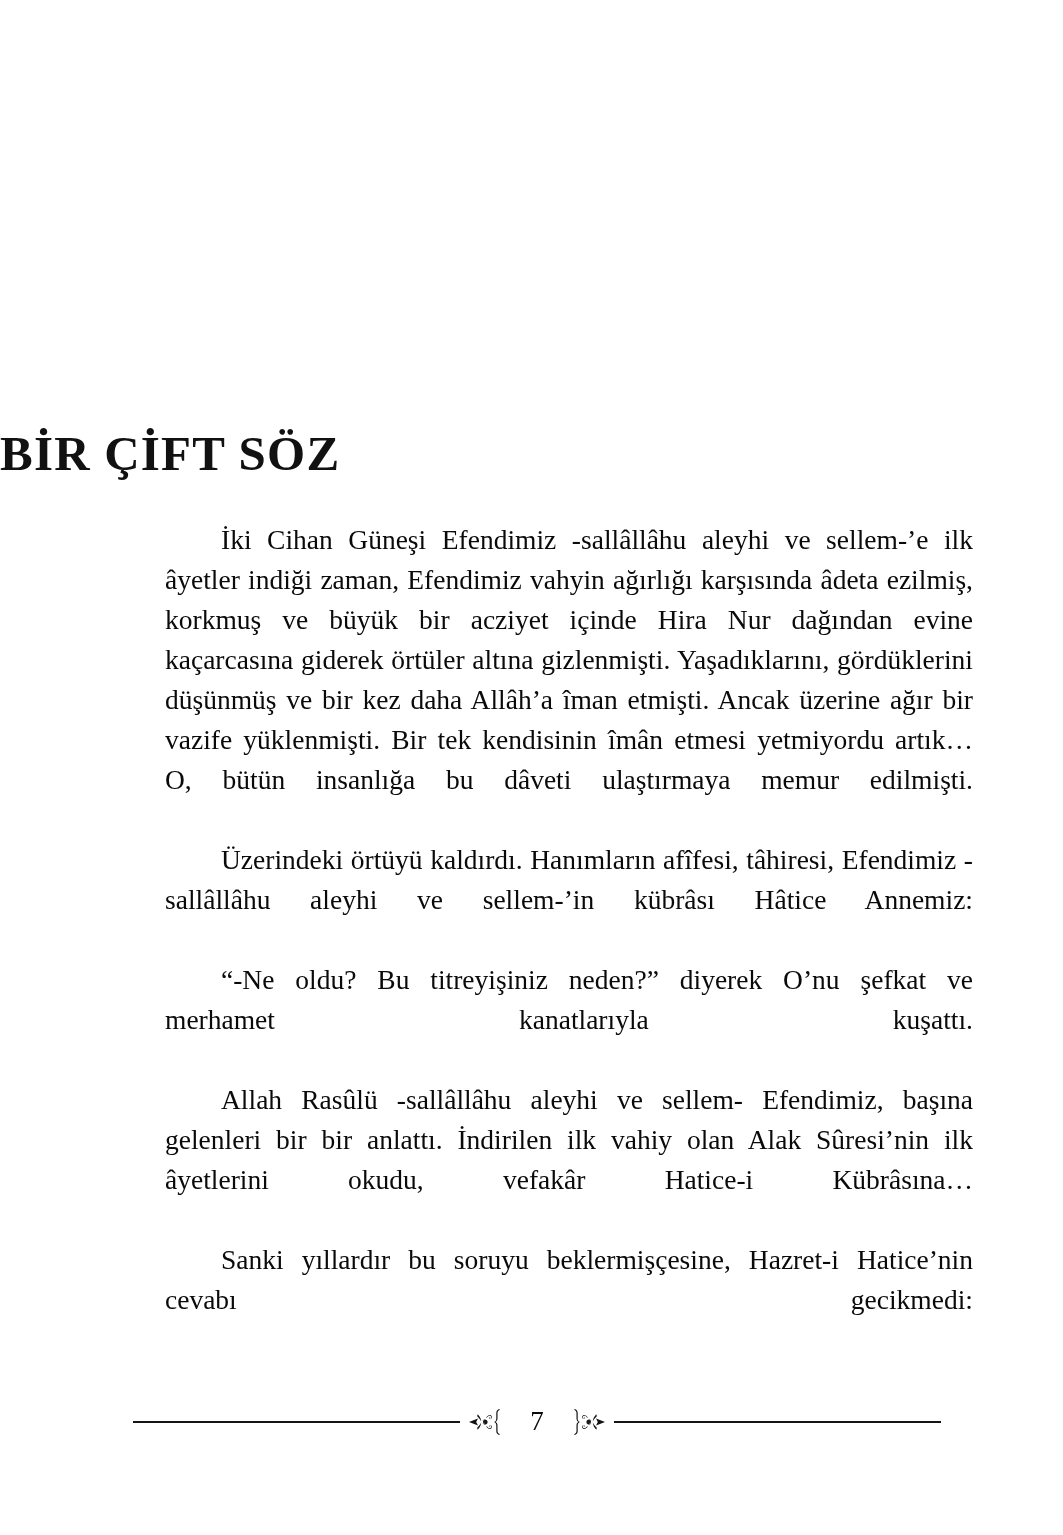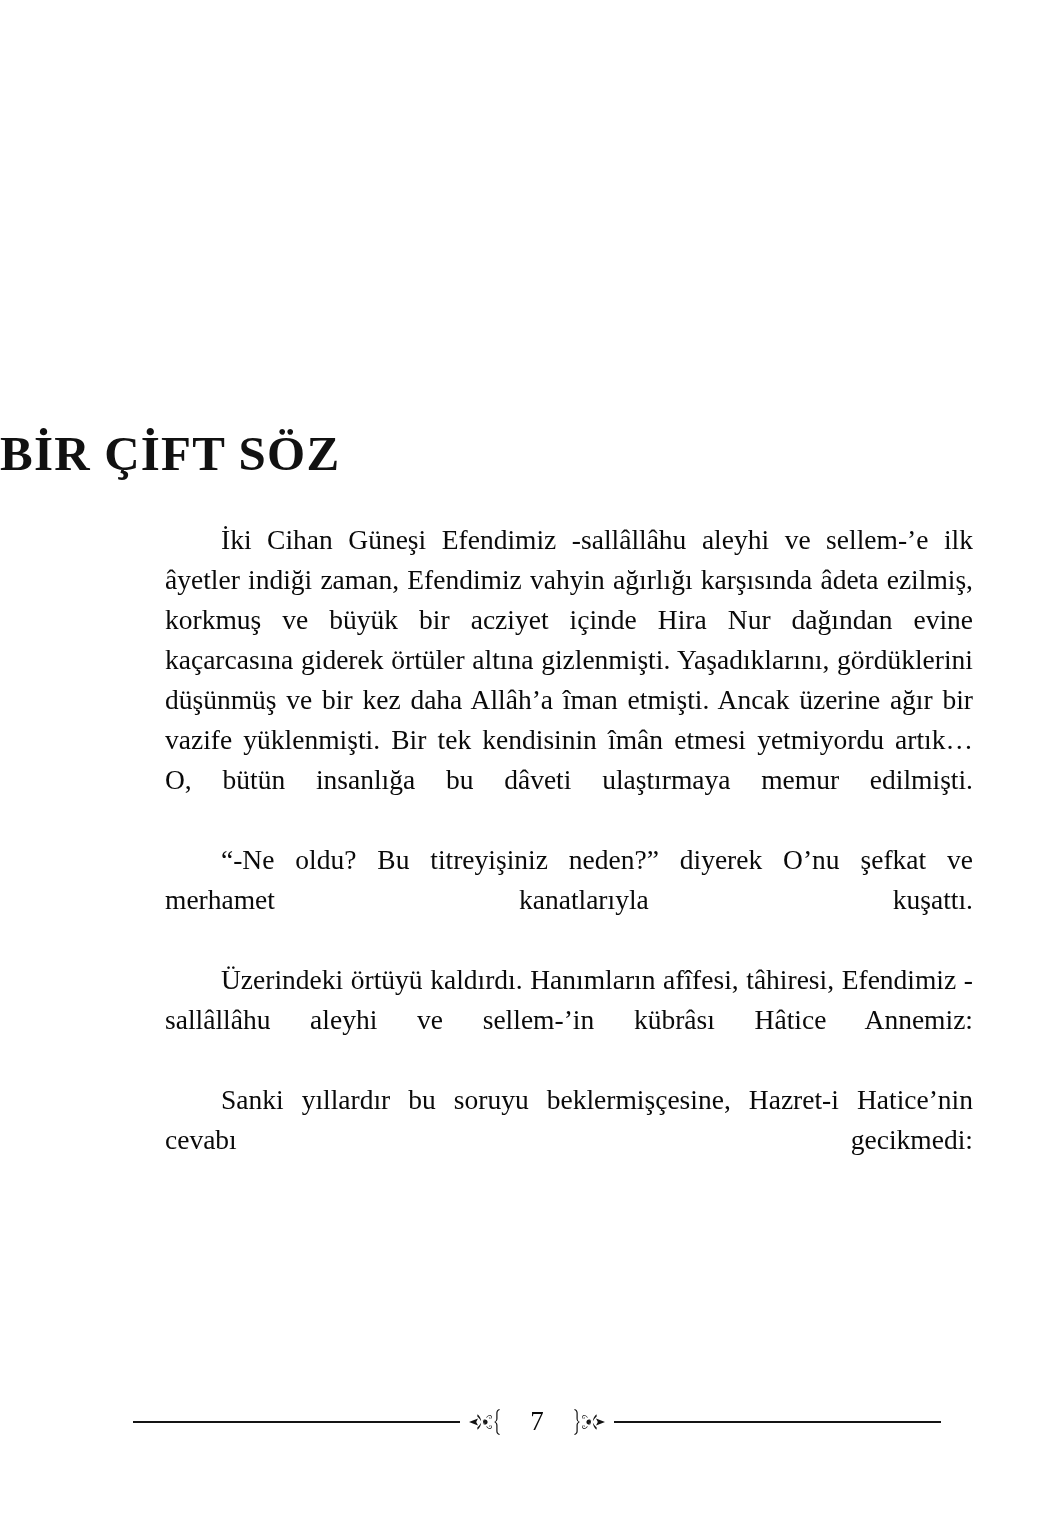--- a/index.html
+++ b/index.html
@@ -103,22 +103,23 @@
 </style>
 </head>
 <body>
 
 <div class="page">
 
   <h1 class="chapter-title">BİR ÇİFT SÖZ</h1>
 
   <div class="body-block">
     <p class="para">İki Cihan Güneşi Efendimiz -sallâllâhu aleyhi ve sellem-’e ilk âyetler indiği zaman, Efendimiz vahyin ağırlığı karşısında âdeta ezilmiş, korkmuş ve büyük bir acziyet içinde Hira Nur dağından evine kaçarcasına giderek örtüler altına gizlenmişti. Yaşadıklarını, gördüklerini düşünmüş ve bir kez daha Allâh’a îman etmişti. Ancak üzerine ağır bir vazife yüklenmişti. Bir tek kendisinin îmân etmesi yetmiyordu artık… O, bütün insanlığa bu dâveti ulaştırmaya memur edilmişti.</p>
+    <p class="para">Üzerindeki örtüyü kaldırdı. Hanımların afîfesi, tâhiresi, Efendimiz -sallâllâhu aleyhi ve sellem-’in kübrâsı Hâtice Annemiz:</p>
     <p class="para">“-Ne oldu? Bu titreyişiniz neden?” diyerek O’nu şefkat ve merhamet kanatlarıyla kuşattı.</p>
-    <p class="para">Üzerindeki örtüyü kaldırdı. Hanımların afîfesi, tâhiresi, Efendimiz -sallâllâhu aleyhi ve sellem-’in kübrâsı Hâtice Annemiz:</p>
+    <p class="para">Allah Rasûlü -sallâllâhu aleyhi ve sellem- Efendimiz, başına gelenleri bir bir anlattı. İndirilen ilk vahiy olan Alak Sûresi’nin ilk âyetlerini okudu, vefakâr Hatice-i Kübrâsına…</p>
     <p class="para">Sanki yıllardır bu soruyu beklermişçesine, Hazret-i Hatice’nin cevabı gecikmedi:</p>
   </div>
 
   <div class="footer">
     <span class="footer-rule"></span>
 
     <span class="footer-orn left">
       <svg width="34" height="28" viewBox="0 0 34 28" aria-hidden="true">
         <g fill="#111111">
 

